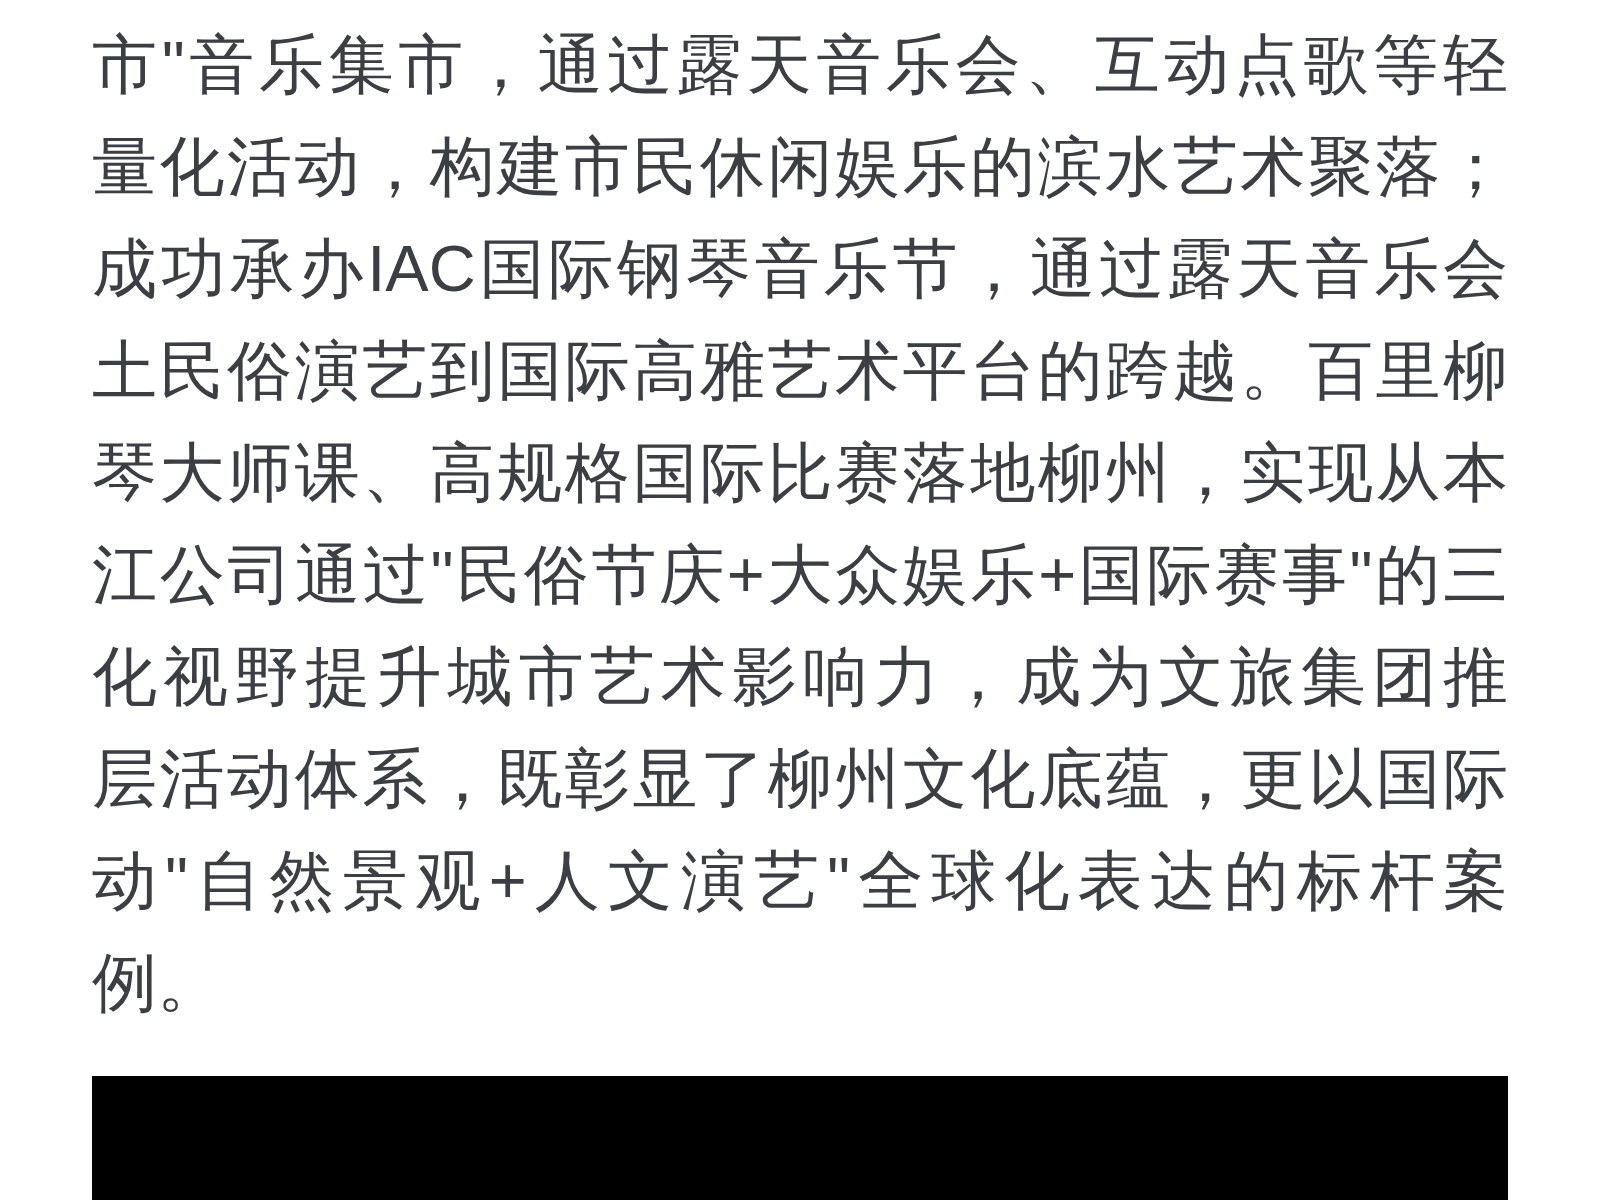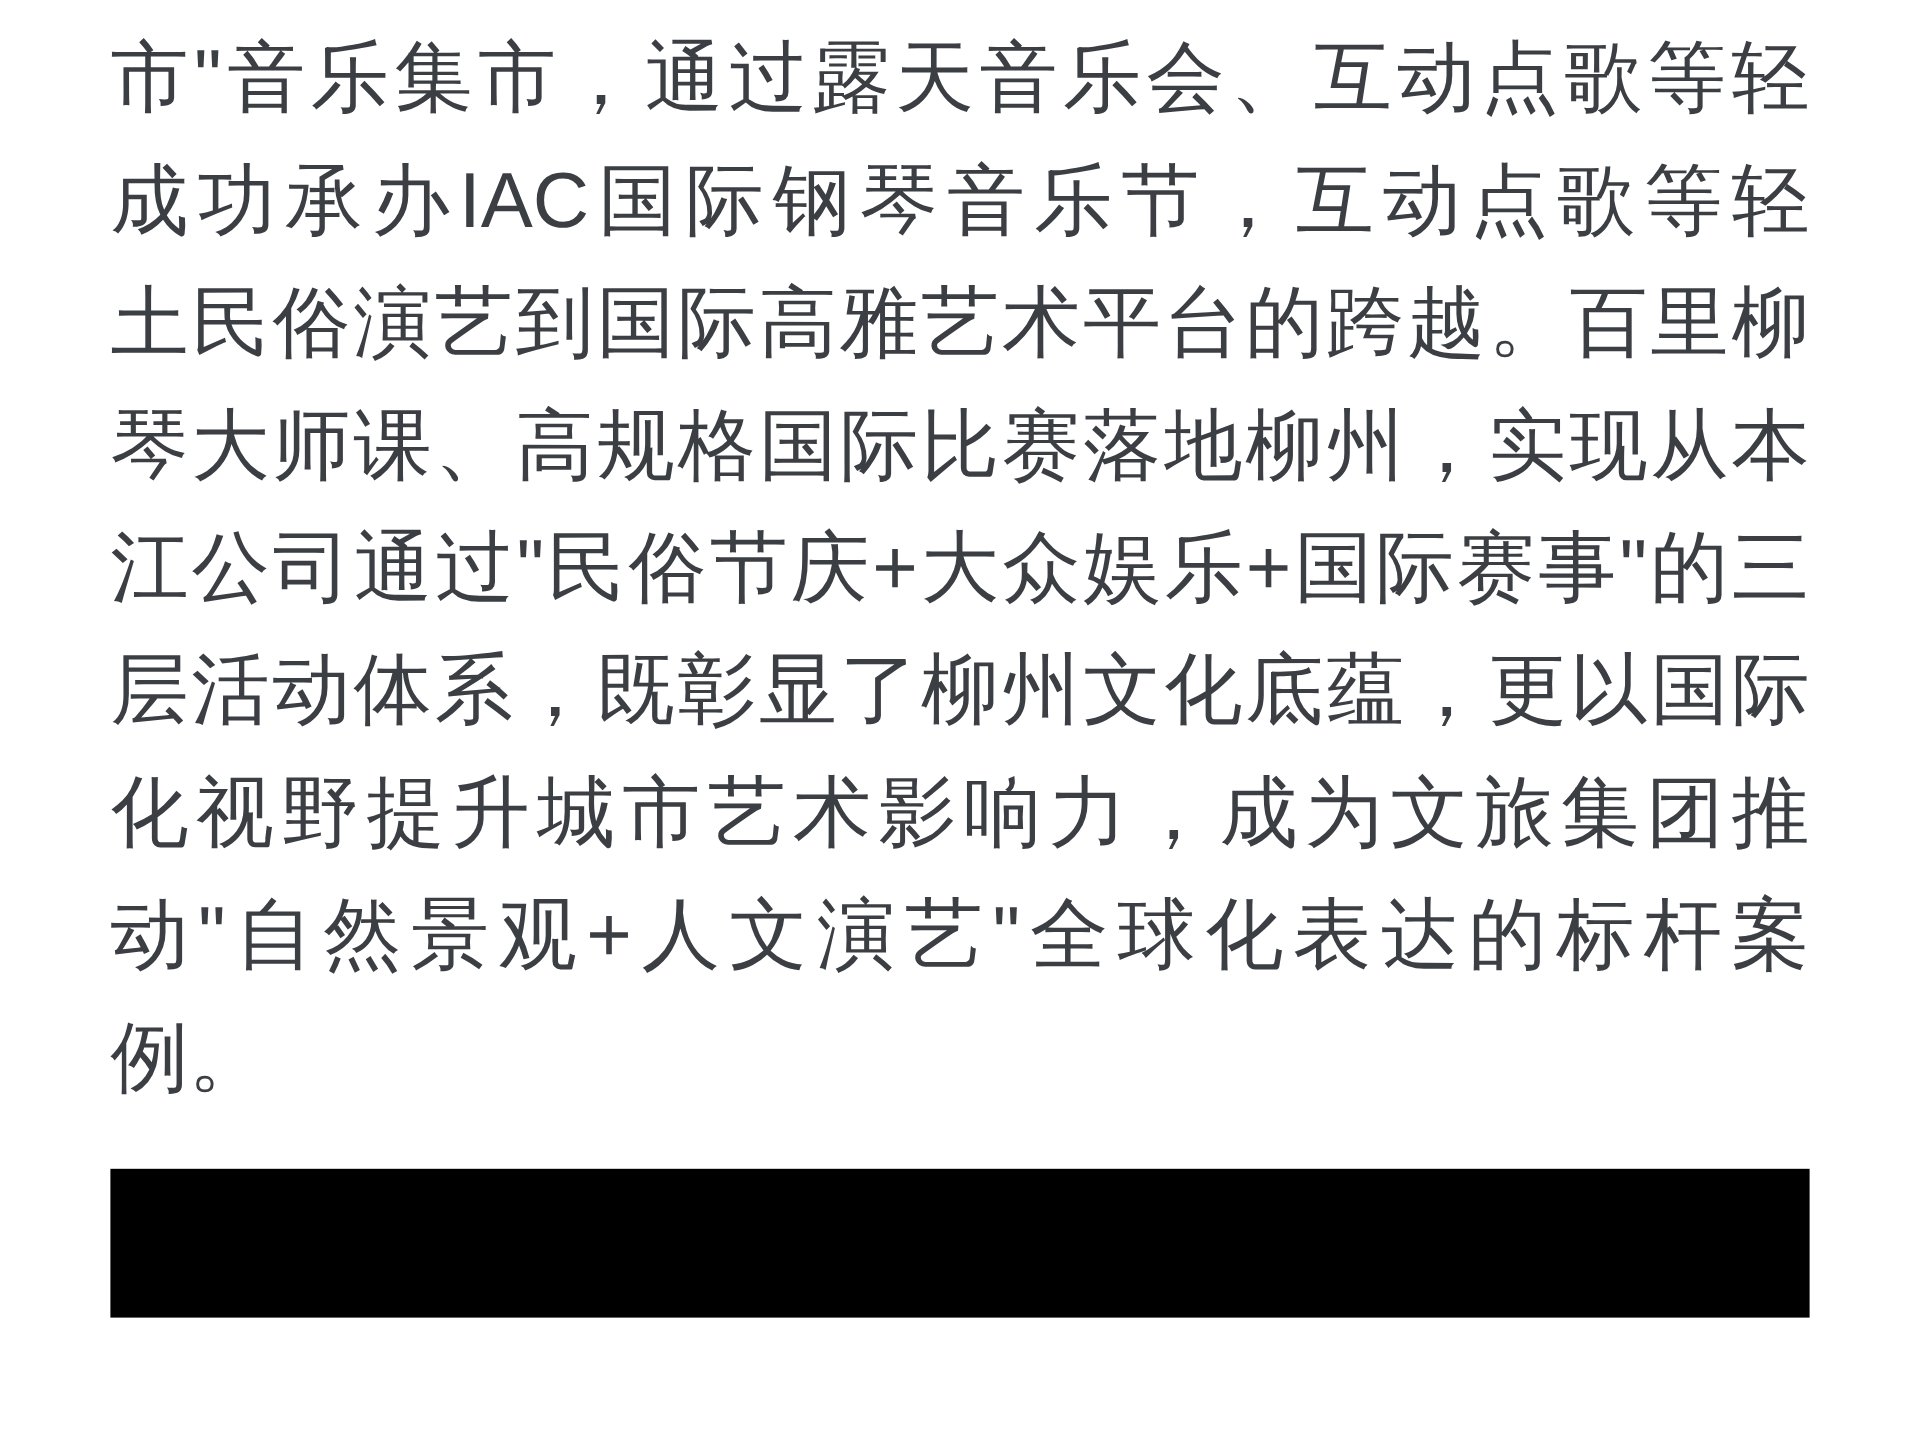--- a/index.html
+++ b/index.html
@@ -42,24 +42,25 @@
     height: 124px;
     background: #000000;
   }
 </style>
 </head>
 <body>
 
 <div class="page">
   <div class="article-body">
     <div class="para-line">市"音乐集市，通过露天音乐会、互动点歌等轻</div>
-    <div class="para-line">成功承办IAC国际钢琴音乐节，互动点歌等轻</div>
+    <div class="para-line">量化活动，构建市民休闲娱乐的滨水艺术聚落；</div>
+    <div class="para-line">成功承办IAC国际钢琴音乐节，通过露天音乐会</div>
     <div class="para-line">土民俗演艺到国际高雅艺术平台的跨越。百里柳</div>
     <div class="para-line">琴大师课、高规格国际比赛落地柳州，实现从本</div>
     <div class="para-line">江公司通过"民俗节庆+大众娱乐+国际赛事"的三</div>
+    <div class="para-line">化视野提升城市艺术影响力，成为文旅集团推</div>
     <div class="para-line">层活动体系，既彰显了柳州文化底蕴，更以国际</div>
-    <div class="para-line">化视野提升城市艺术影响力，成为文旅集团推</div>
     <div class="para-line">动"自然景观+人文演艺"全球化表达的标杆案</div>
     <div class="para-line last-line">例。</div>
 
     <div class="article-media"></div>
   </div>
 </div>
 
 </body></html>

